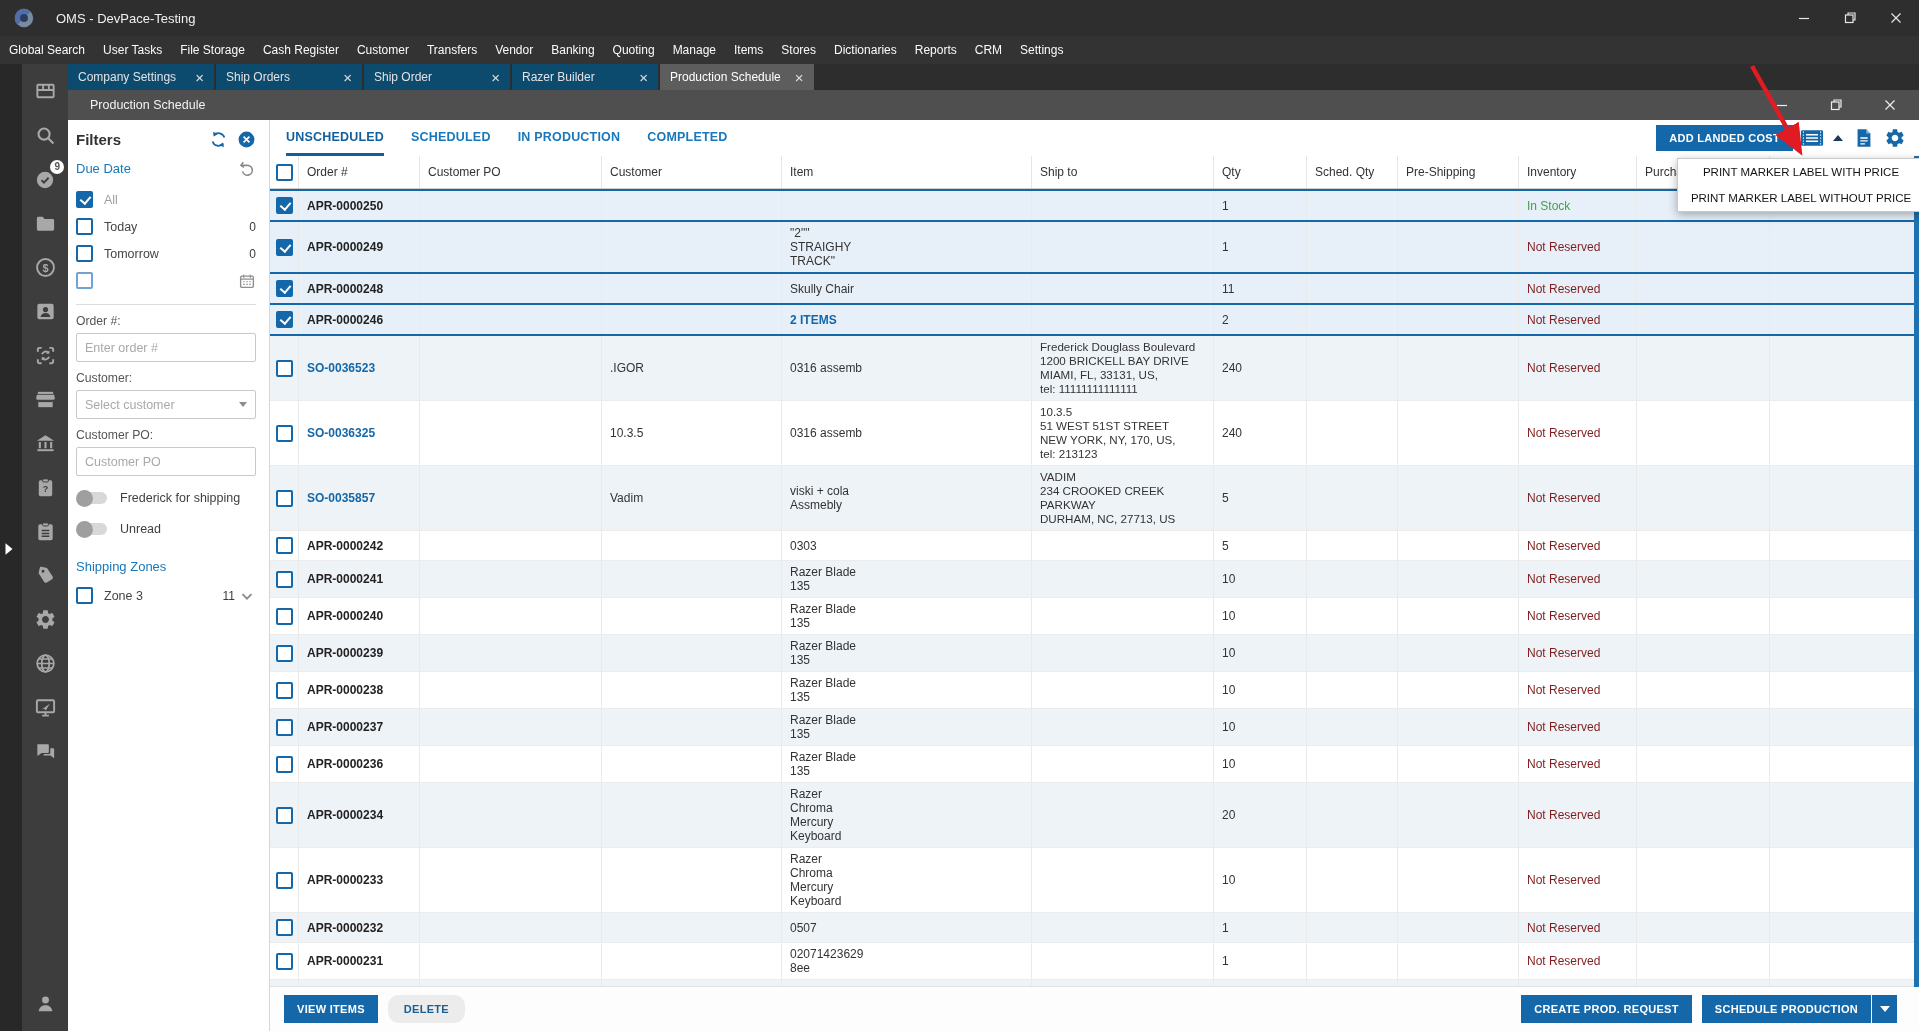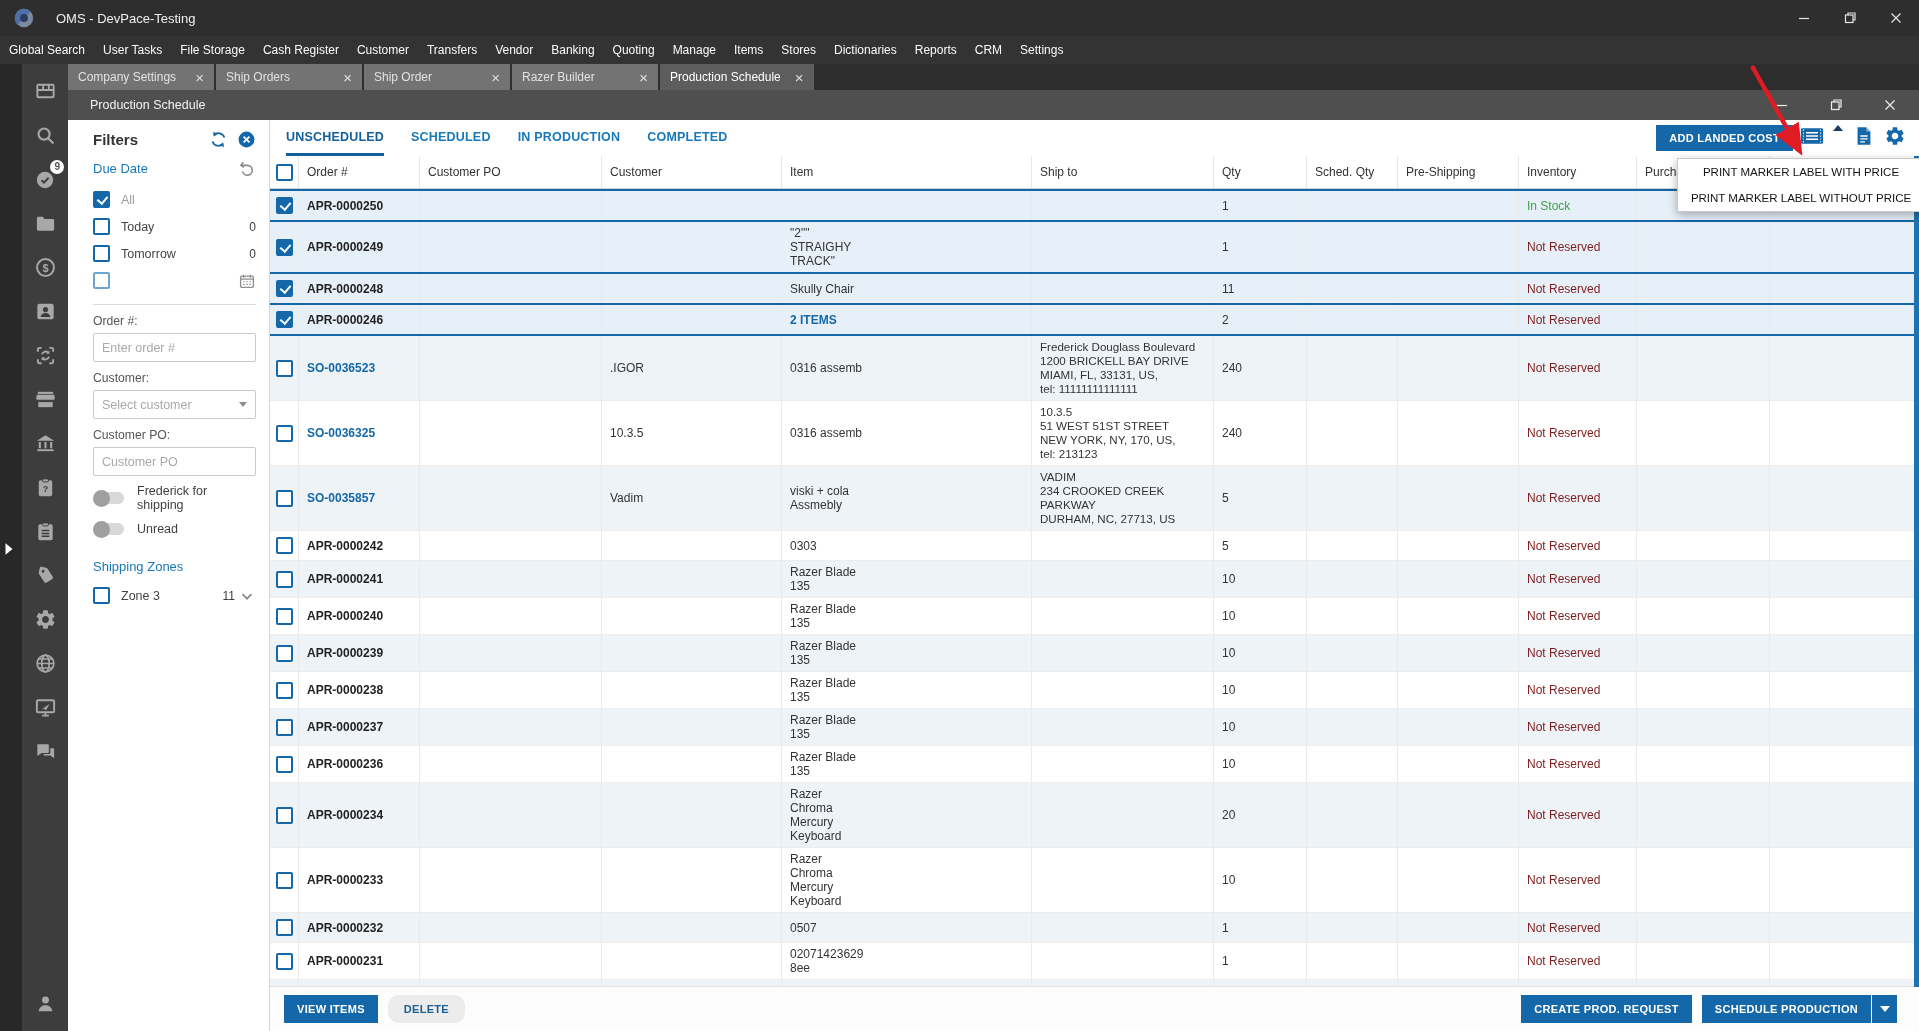--- a/index.html
+++ b/index.html
@@ -22,33 +22,33 @@
   .expand-arrow{position:absolute;left:4px;top:478px;width:10px;height:14px;}
   .sidebar{width:46px;background:#3d3d3d;display:flex;flex-direction:column;align-items:center;padding-top:5px;flex:none;}
   .side-icon{width:44px;height:44px;display:flex;align-items:center;justify-content:center;position:relative;}
   .side-icon svg{width:23px;height:23px;display:block;}
   .side-badge{position:absolute;top:3px;right:3px;background:#fff;color:#555;font-size:10px;line-height:10px;
               border-radius:8px;padding:2px 4px;font-weight:bold;}
   .sidebar-bottom{margin-top:auto;margin-bottom:6px;}
   .main{flex:1;display:flex;flex-direction:column;min-width:0;}
   
   .tabrow{height:26px;background:#2d2d2d;display:flex;align-items:flex-end;}
-  .doc-tab{height:26px;min-width:146px;box-sizing:border-box;background:#737373;margin-right:2px;display:flex;
+  .doc-tab{height:26px;min-width:146px;box-sizing:border-box;background:#0c4a6e;margin-right:2px;display:flex;
            align-items:center;justify-content:space-between;padding:0 10px;font-size:12px;color:#e2e2e2;}
   .doc-tab.active{background:#5d5d5d;color:#fff;}
   .doc-tab-close{font-size:15px;line-height:15px;color:#e0e0e0;margin-left:14px;}
   
   .subbar{height:30px;background:#4f4f4f;display:flex;align-items:center;color:#f3f3f3;font-size:12.5px;padding-left:22px;}
   .subbar-controls{margin-left:auto;display:flex;gap:36px;padding-right:20px;}
   .subbar-controls .win-btn{width:18px;height:30px;}
   
   .workspace{flex:1;display:flex;min-height:0;background:#fff;}
   
   .filters{width:202px;flex:none;box-sizing:border-box;background:#fff;border-right:1px solid #d6d6d6;
-           padding:10px 13px 0 25px;font-size:12px;color:#444;overflow:hidden;}
+           padding:10px 13px 0 8px;font-size:12px;color:#444;overflow:hidden;}
   .filters-head{display:flex;align-items:center;margin-bottom:10px;}
   .filters-title{font-size:15px;font-weight:bold;color:#333;}
   .filters-head-icons{margin-left:auto;display:flex;align-items:center;gap:9px;}
   .f-icon svg{width:19px;height:19px;display:block;}
   .section-label{color:#1878b9;font-size:13px;display:flex;align-items:center;margin:6px 0 8px 0;}
   .section-label .f-icon{margin-left:auto;}
   .chk-row{display:flex;align-items:center;height:27px;gap:11px;}
   .chk{width:17px;height:17px;box-sizing:border-box;border:2px solid #1467a8;border-radius:2px;background:#fff;position:relative;flex:none;}
   .chk.checked{background:#1467a8;border-color:#1467a8;}
   .chk.checked::after{content:"";position:absolute;left:4px;top:1px;width:5px;height:8px;
@@ -69,21 +69,21 @@
   .knob{position:absolute;left:-1px;top:-2.5px;width:17px;height:17px;border-radius:50%;background:#9f9f9f;}
   .toggle-label{color:#3f3f3f;font-size:12.5px;}
   
   .tablearea{flex:1;position:relative;display:flex;flex-direction:column;min-width:0;background:#fff;
              --cols:29px 121px 182px 180px 250px 182px 93px 91px 121px 118px 133px minmax(0,1fr);}
   .viewtabs{height:36px;flex:none;display:flex;align-items:center;padding-left:16px;}
   .viewtabs-list{display:flex;height:36px;}
   .view-tab{font-size:12.5px;font-weight:bold;color:#1878b9;margin-right:27px;height:36px;display:flex;align-items:center;
             border-bottom:3px solid transparent;box-sizing:border-box;letter-spacing:.2px;white-space:nowrap;}
   .view-tab.active{color:#135f9b;border-bottom-color:#135f9b;}
-  .toolbar{margin-left:auto;display:flex;align-items:flex-start;padding-right:12px;gap:7px;}
+  .toolbar{margin-left:auto;display:flex;align-items:center;padding-right:12px;gap:7px;}
   .btn{background:#1467a8;color:#fff;font-size:11px;font-weight:bold;border:none;padding:0 13px;height:26px;
        letter-spacing:.3px;display:flex;align-items:center;white-space:nowrap;font-family:inherit;}
   .tb-icon{display:flex;align-items:center;}
   .tb-icon svg{width:24px;height:22px;display:block;}
   .caret-up{width:0;height:0;border-left:5px solid transparent;border-right:5px solid transparent;
             border-bottom:6px solid #1b3a57;margin:0 2px;}
   
   .thead{display:grid;grid-template-columns:var(--cols);height:32px;flex:none;border-bottom:1px solid #cfcfcf;
          font-size:12px;color:#333;}
   .th{padding:0 8px;border-right:1px solid #e6e6e6;display:flex;align-items:center;overflow:hidden;white-space:nowrap;}

